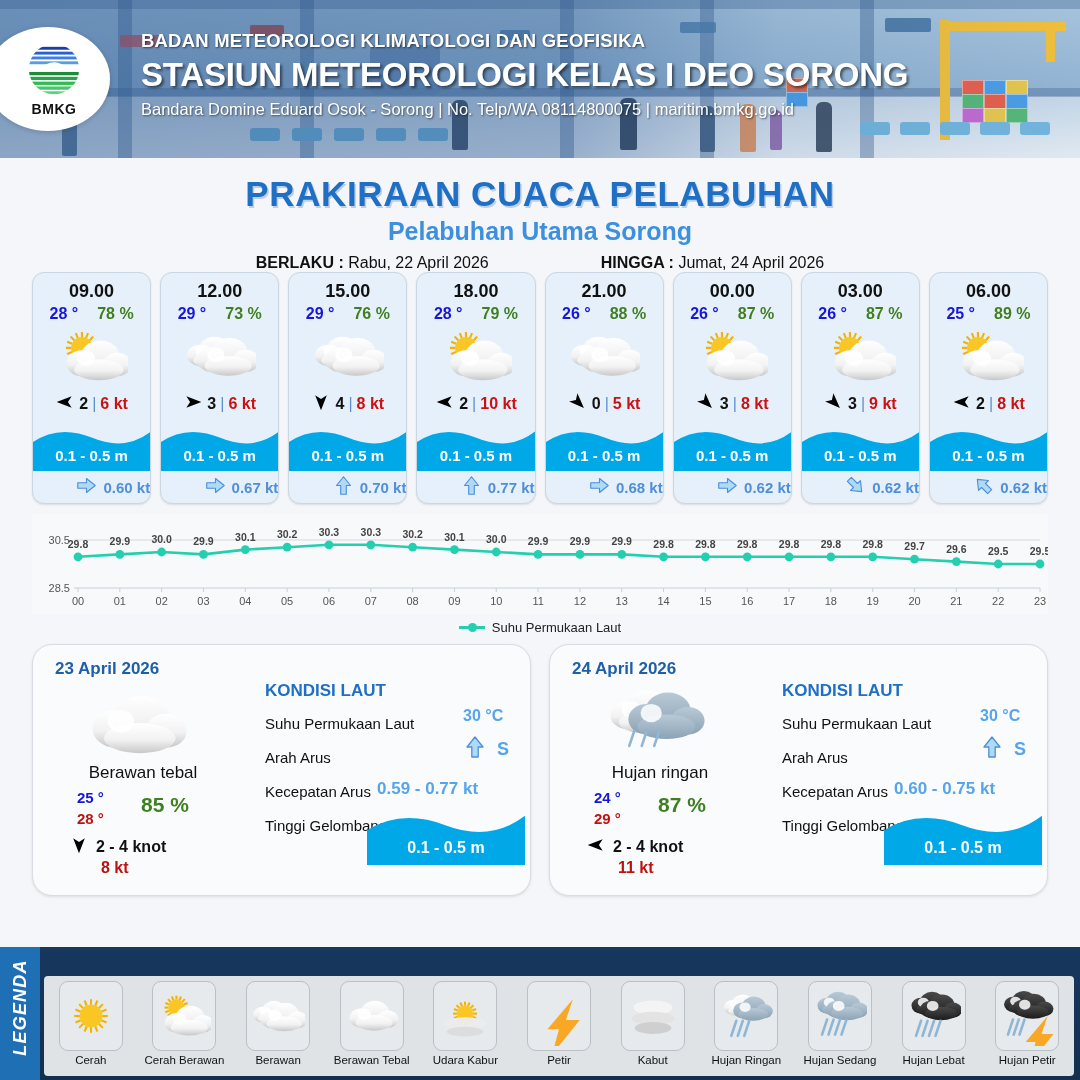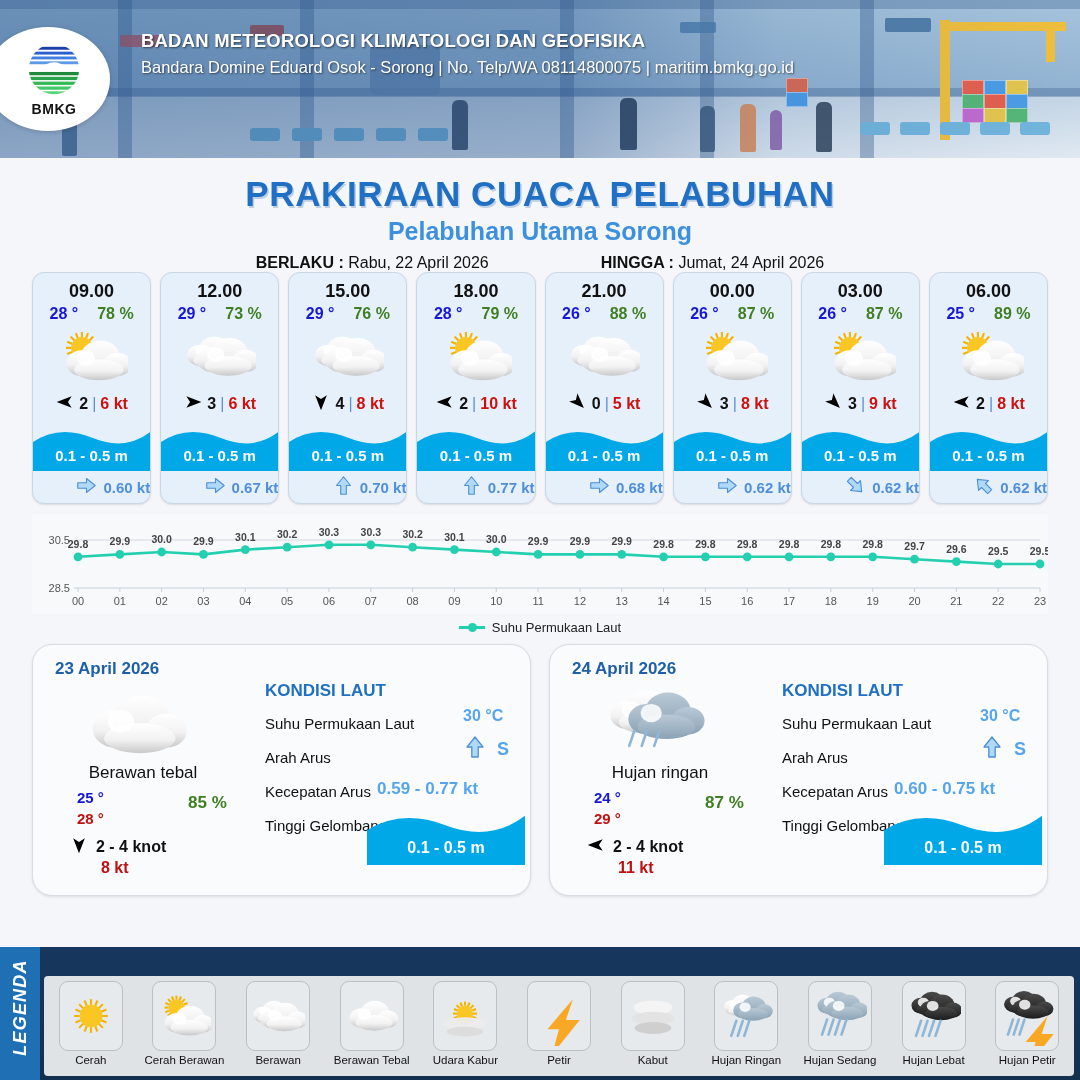--- a/index.html
+++ b/index.html
@@ -77,21 +77,21 @@
   .days{display:flex;gap:18px;padding:9px 32px 0;}
   .day{flex:1;background:#fafbfc;border:1px solid #d8dde3;border-radius:20px;
        height:250px;position:relative;box-shadow:0 1px 3px rgba(0,0,0,.10);}
   .d-date{position:absolute;left:22px;top:14px;font-size:17px;font-weight:bold;color:#1f5fa8;}
   .d-icon{position:absolute;left:48px;top:42px;width:110px;height:76px;
           display:flex;align-items:center;justify-content:center;}
   .d-cond{position:absolute;left:0;top:118px;width:220px;text-align:center;font-size:17px;color:#111;}
   .d-temps{position:absolute;left:44px;top:142px;font-size:15px;font-weight:bold;line-height:21px;}
   .d-tmin{color:#1616d8;}
   .d-tmax{color:#c01111;}
-  .d-hum{position:absolute;left:108px;top:148px;font-size:17px;font-weight:bold;color:#3f7f22;margin-left:47px;}
+  .d-hum{position:absolute;left:108px;top:148px;font-size:21px;font-weight:bold;color:#3f7f22;}
   .d-wind{position:absolute;left:36px;top:190px;display:flex;align-items:center;gap:7px;
           font-size:16px;font-weight:bold;color:#111;}
   .d-gust{position:absolute;left:68px;top:214px;font-size:16px;font-weight:bold;color:#c01111;}
   .d-sea-t{position:absolute;left:232px;top:36px;font-size:17px;font-weight:bold;color:#1f6fc4;}
   .d-rows{position:absolute;left:232px;top:62px;width:260px;font-size:15px;color:#111;line-height:34px;}
   .d-v-sst{position:absolute;left:430px;top:62px;font-size:16px;font-weight:bold;color:#56a5ec;}
   .d-v-dir{position:absolute;left:430px;top:90px;display:flex;align-items:center;gap:10px;
            font-size:18px;font-weight:bold;color:#56a5ec;}
   .d-v-spd{position:absolute;left:344px;top:134px;font-size:17px;font-weight:bold;color:#56a5ec;}
   .d-wavebox{position:absolute;left:334px;top:160px;width:158px;height:60px;}
@@ -188,20 +188,21 @@
             <rect x="4" y="46" width="52" height="3.4" fill="#45c968"></rect>
             <rect x="4" y="51" width="52" height="3.4" fill="#56d477"></rect>
           </g>
         </svg>
       </div>
       <div class="logo-txt">BMKG</div>
     </div>
 
     <div class="hdr-text">
       <div class="hdr-l1">BADAN METEOROLOGI KLIMATOLOGI DAN GEOFISIKA</div>
+      <div class="hdr-l2">STASIUN METEOROLOGI KELAS I DEO SORONG</div>
       <div class="hdr-l3">Bandara Domine Eduard Osok - Sorong | No. Telp/WA 08114800075 | maritim.bmkg.go.id</div>
     </div>
   </div>
 
   <div class="title-wrap">
     <div class="t1">PRAKIRAAN CUACA PELABUHAN</div>
     <div class="t2">Pelabuhan Utama Sorong</div>
     <div class="t3">
       <div>
         <b>BERLAKU :</b>

